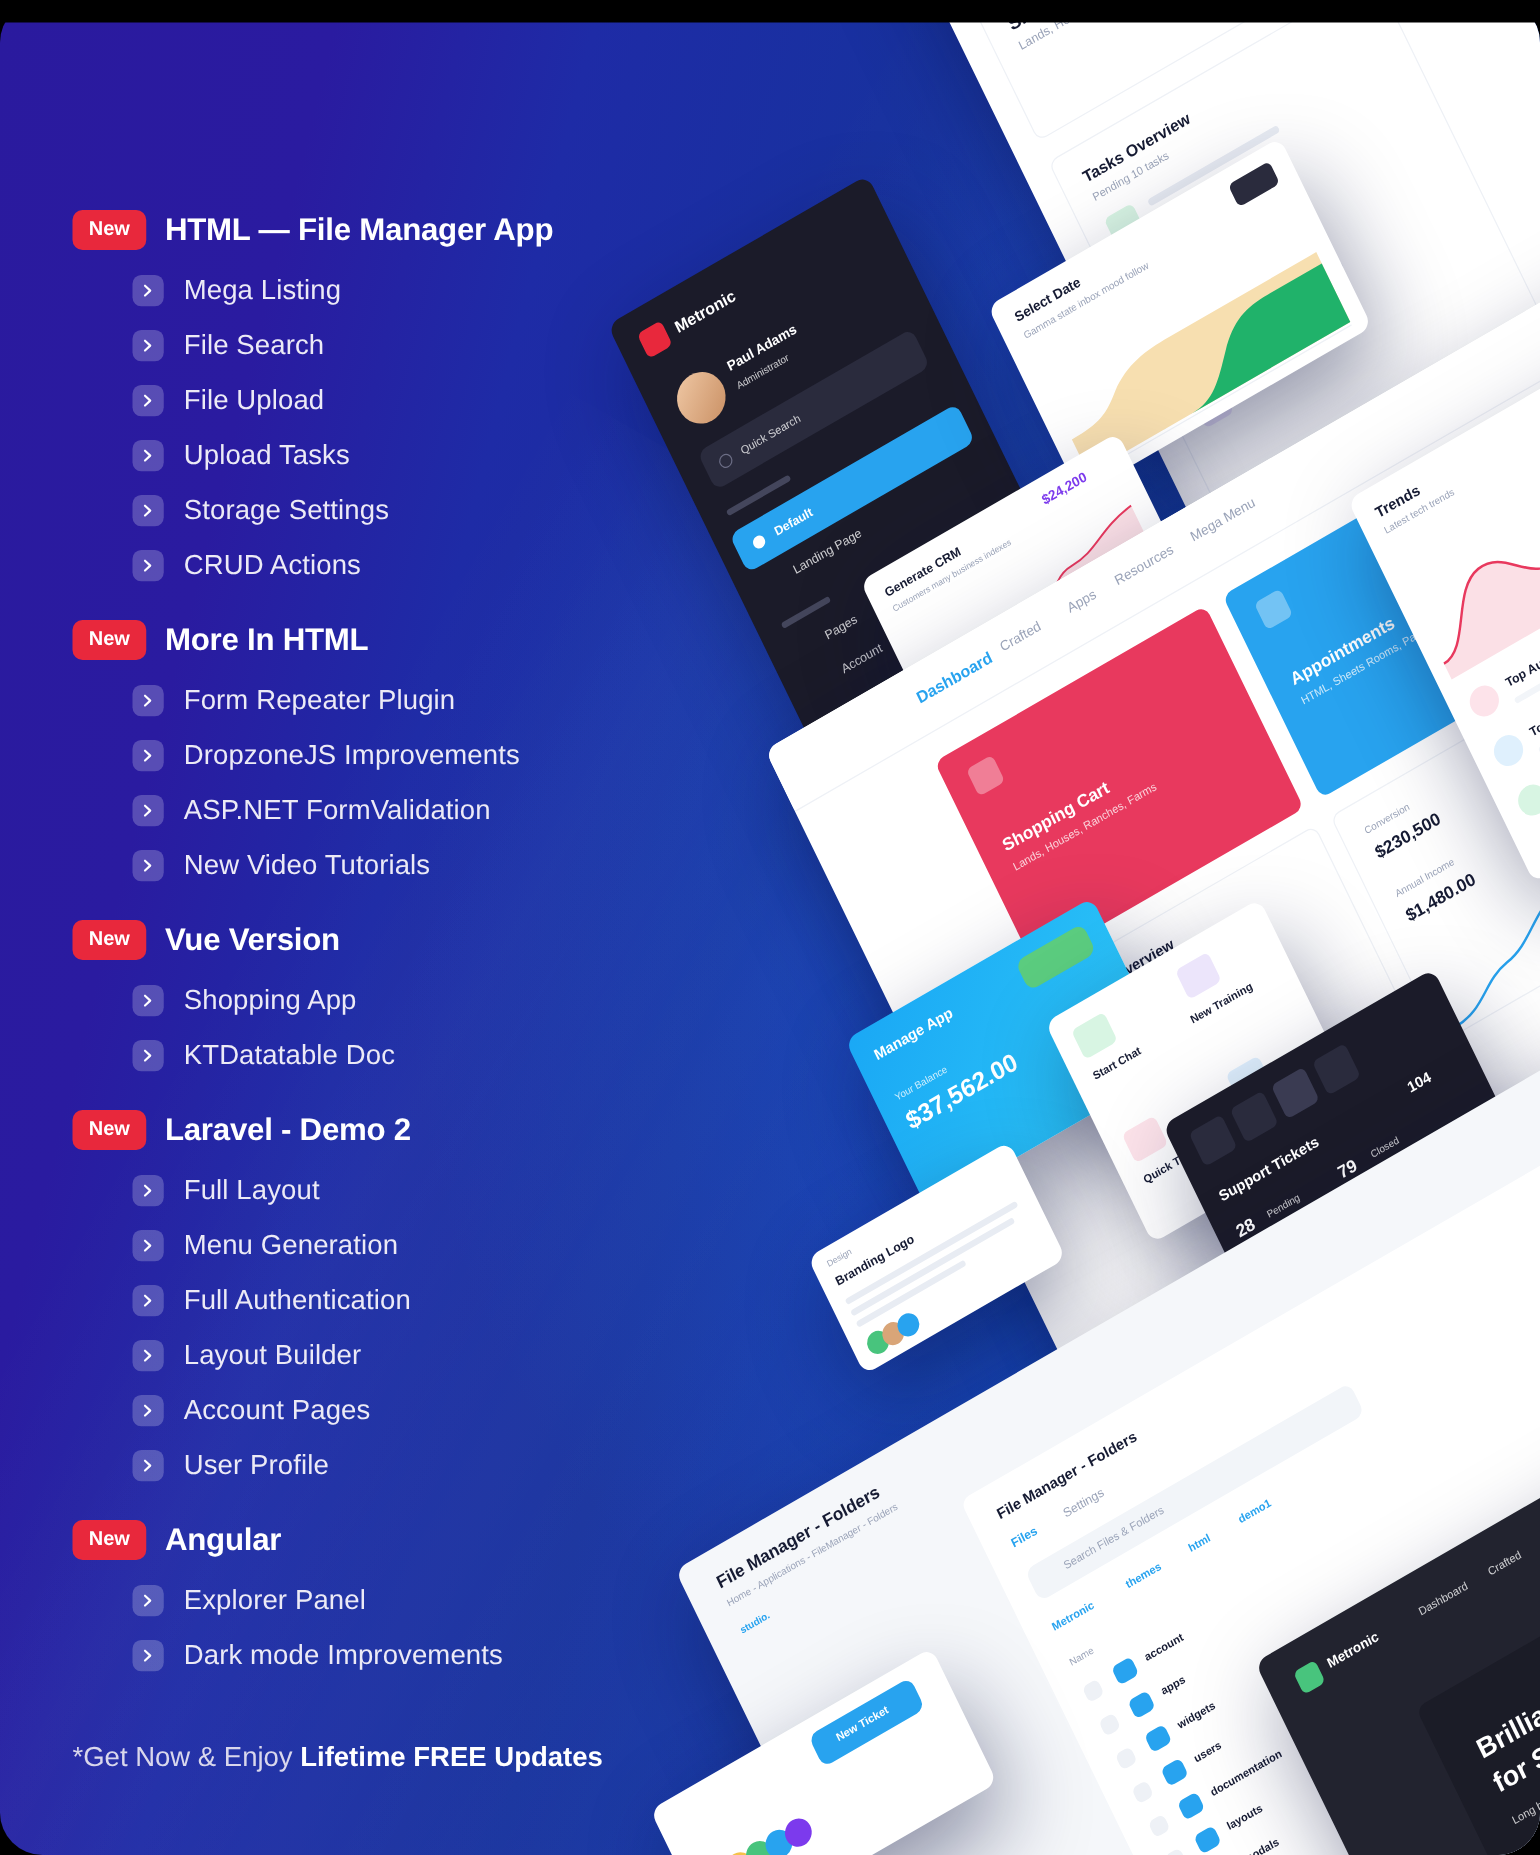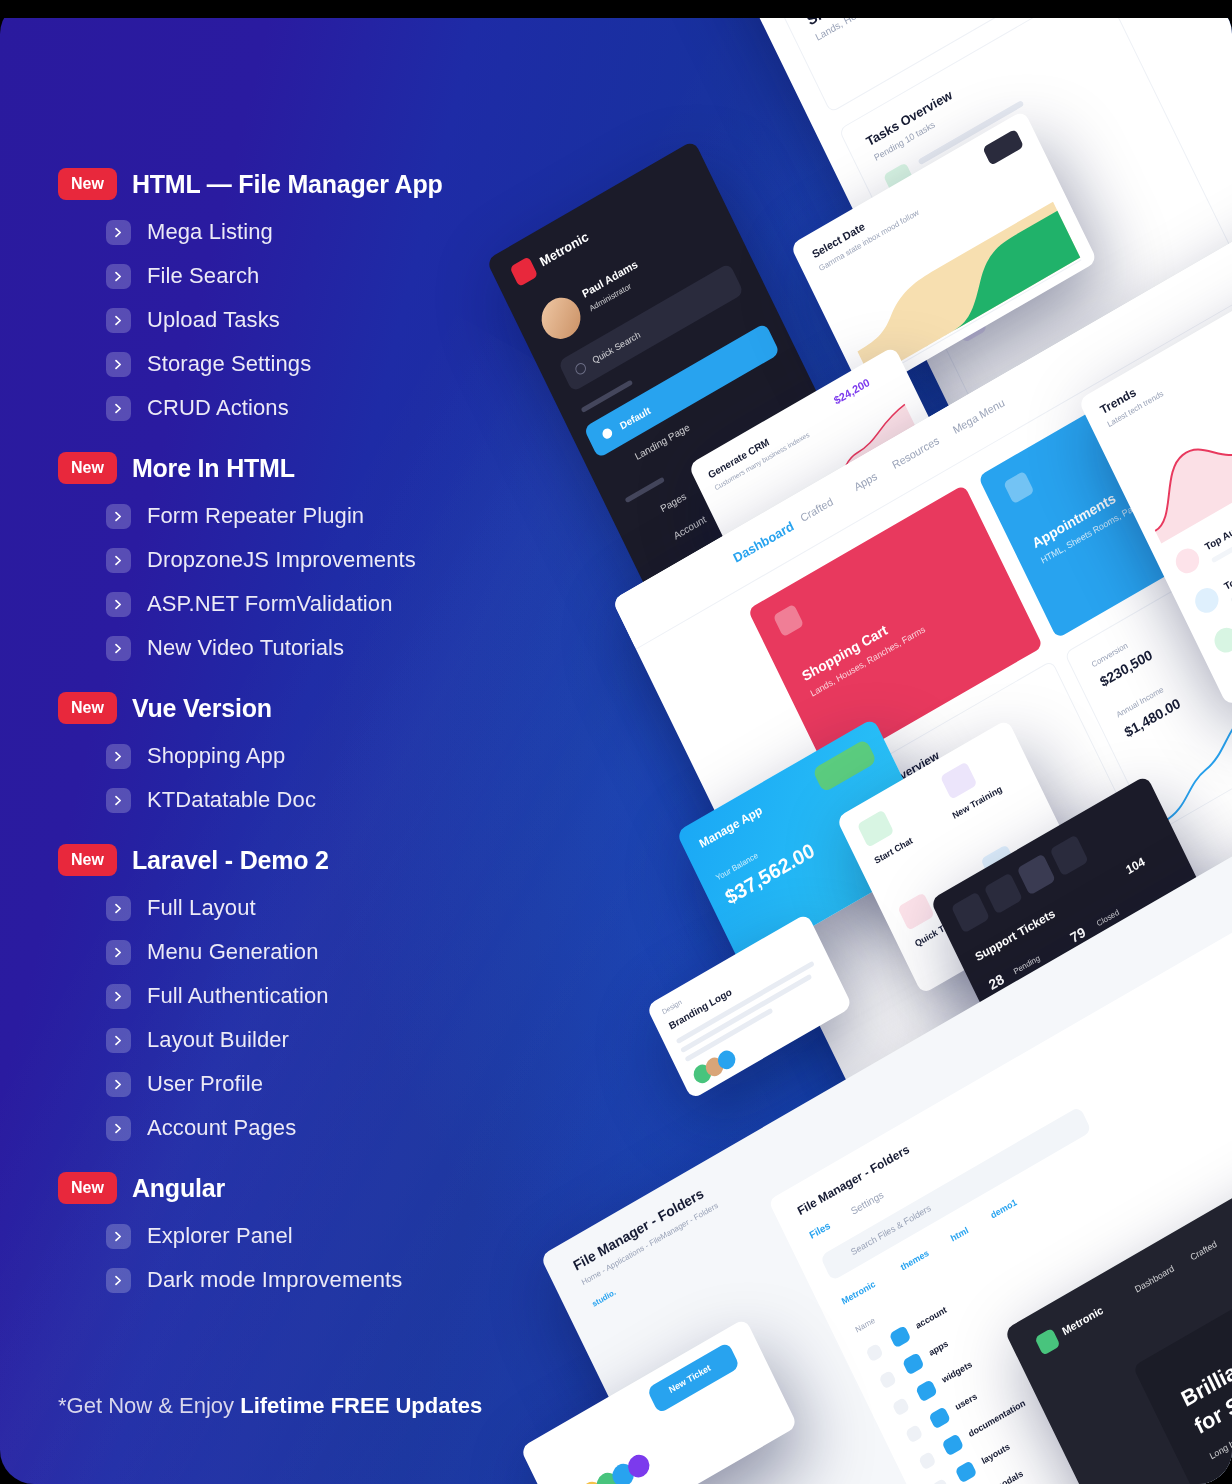--- a/index.html
+++ b/index.html
@@ -382,20 +382,28 @@
             </svg>
           </span>
           <span class="item-label">File Search</span>
         </div>
         <div class="item">
           <span class="chev">
             <svg width="9" height="11" viewBox="0 0 9 11">
               <path d="M2 1.6 L6.2 5.5 L2 9.4" fill="none" stroke="#ffffff" stroke-width="1.7" stroke-linecap="round" stroke-linejoin="round"></path>
             </svg>
           </span>
+          <span class="item-label">File Upload</span>
+        </div>
+        <div class="item">
+          <span class="chev">
+            <svg width="9" height="11" viewBox="0 0 9 11">
+              <path d="M2 1.6 L6.2 5.5 L2 9.4" fill="none" stroke="#ffffff" stroke-width="1.7" stroke-linecap="round" stroke-linejoin="round"></path>
+            </svg>
+          </span>
           <span class="item-label">Upload Tasks</span>
         </div>
         <div class="item">
           <span class="chev">
             <svg width="9" height="11" viewBox="0 0 9 11">
               <path d="M2 1.6 L6.2 5.5 L2 9.4" fill="none" stroke="#ffffff" stroke-width="1.7" stroke-linecap="round" stroke-linejoin="round"></path>
             </svg>
           </span>
           <span class="item-label">Storage Settings</span>
         </div>
@@ -498,29 +506,29 @@
             </svg>
           </span>
           <span class="item-label">Layout Builder</span>
         </div>
         <div class="item">
           <span class="chev">
             <svg width="9" height="11" viewBox="0 0 9 11">
               <path d="M2 1.6 L6.2 5.5 L2 9.4" fill="none" stroke="#ffffff" stroke-width="1.7" stroke-linecap="round" stroke-linejoin="round"></path>
             </svg>
           </span>
+          <span class="item-label">Account Pages</span>
+        </div>
+        <div class="item">
+          <span class="chev">
+            <svg width="9" height="11" viewBox="0 0 9 11">
+              <path d="M2 1.6 L6.2 5.5 L2 9.4" fill="none" stroke="#ffffff" stroke-width="1.7" stroke-linecap="round" stroke-linejoin="round"></path>
+            </svg>
+          </span>
           <span class="item-label">User Profile</span>
-        </div>
-        <div class="item">
-          <span class="chev">
-            <svg width="9" height="11" viewBox="0 0 9 11">
-              <path d="M2 1.6 L6.2 5.5 L2 9.4" fill="none" stroke="#ffffff" stroke-width="1.7" stroke-linecap="round" stroke-linejoin="round"></path>
-            </svg>
-          </span>
-          <span class="item-label">Account Pages</span>
         </div>
         <div class="sec-head gap">
           <span class="badge-new">New</span>
           <span class="sec-title">Angular</span>
         </div>
         <div class="item">
           <span class="chev">
             <svg width="9" height="11" viewBox="0 0 9 11">
               <path d="M2 1.6 L6.2 5.5 L2 9.4" fill="none" stroke="#ffffff" stroke-width="1.7" stroke-linecap="round" stroke-linejoin="round"></path>
             </svg>

